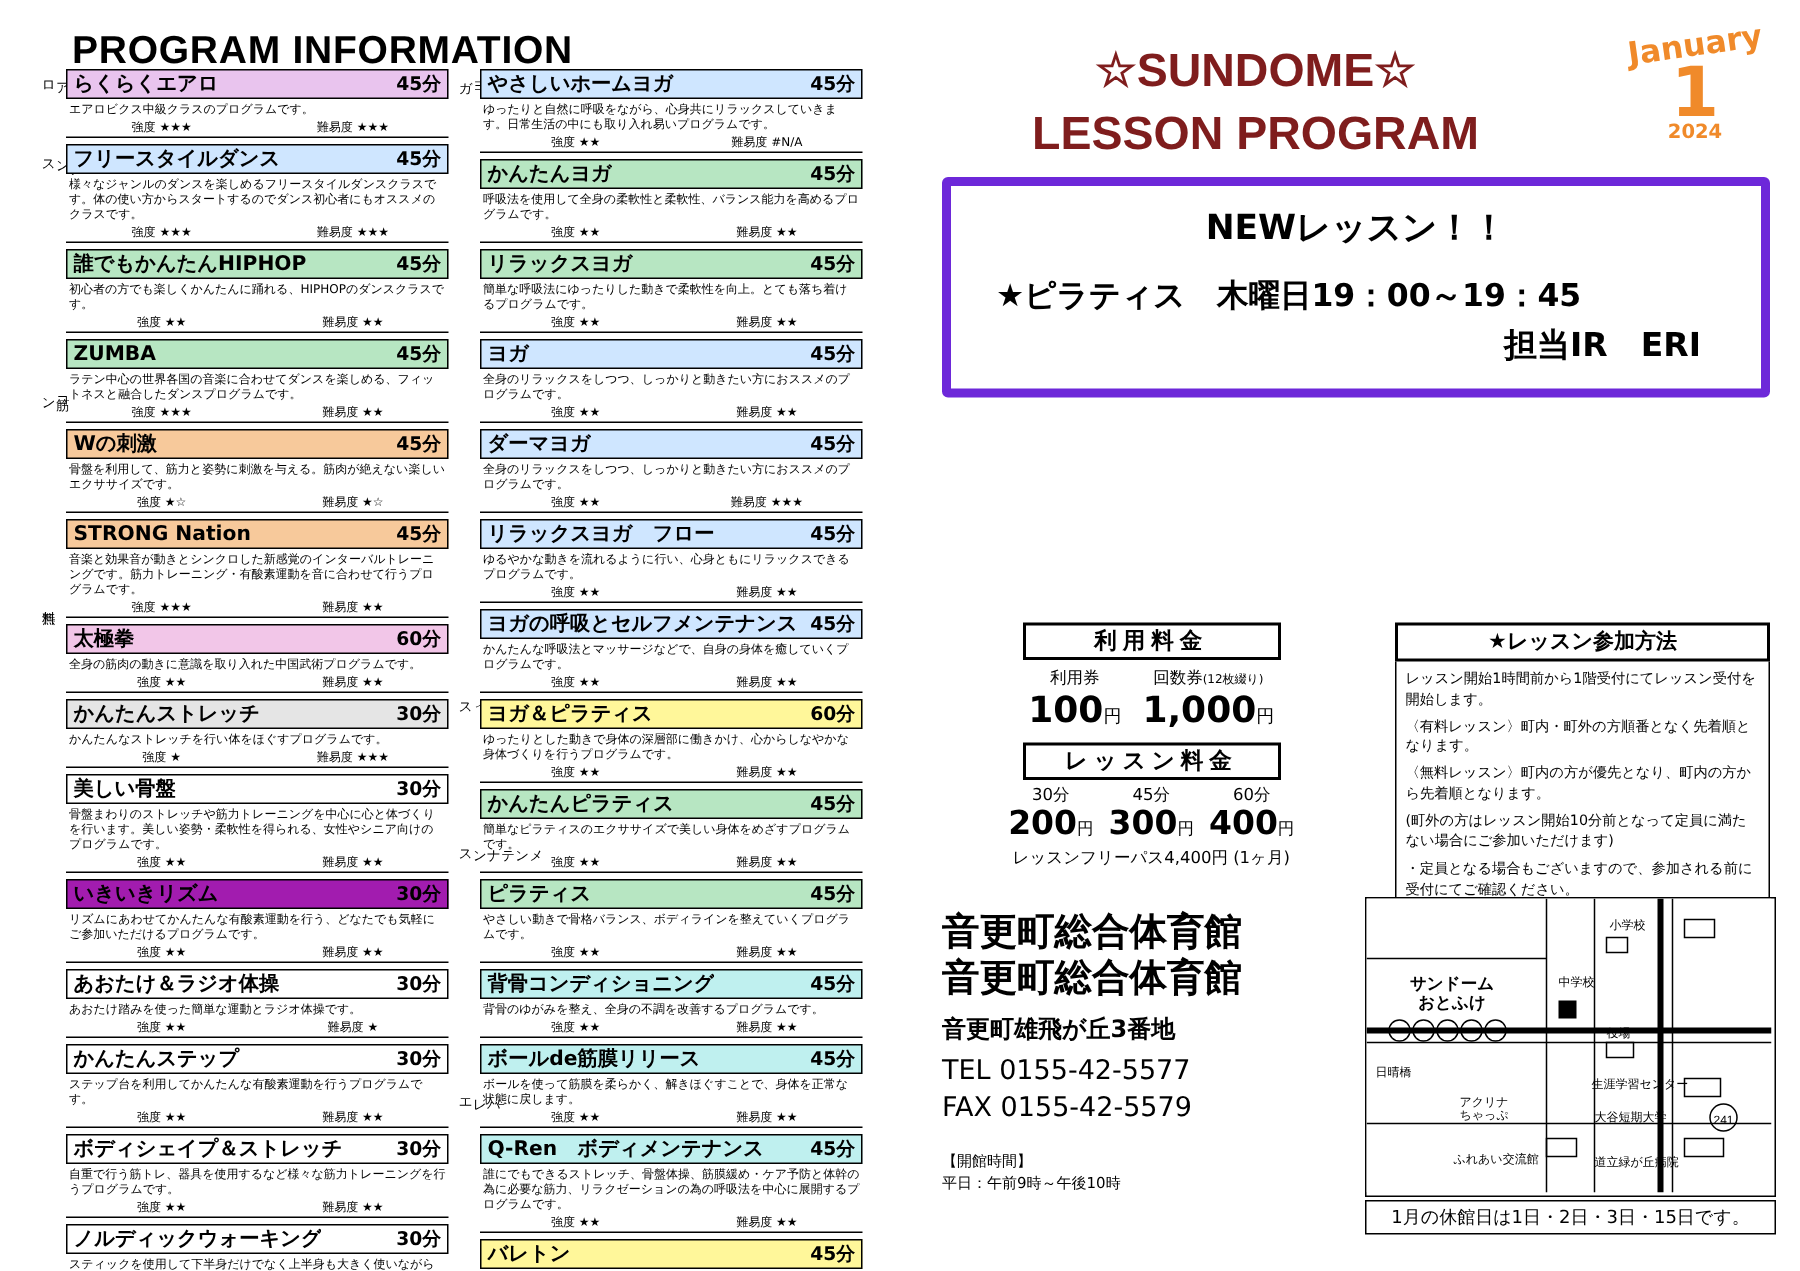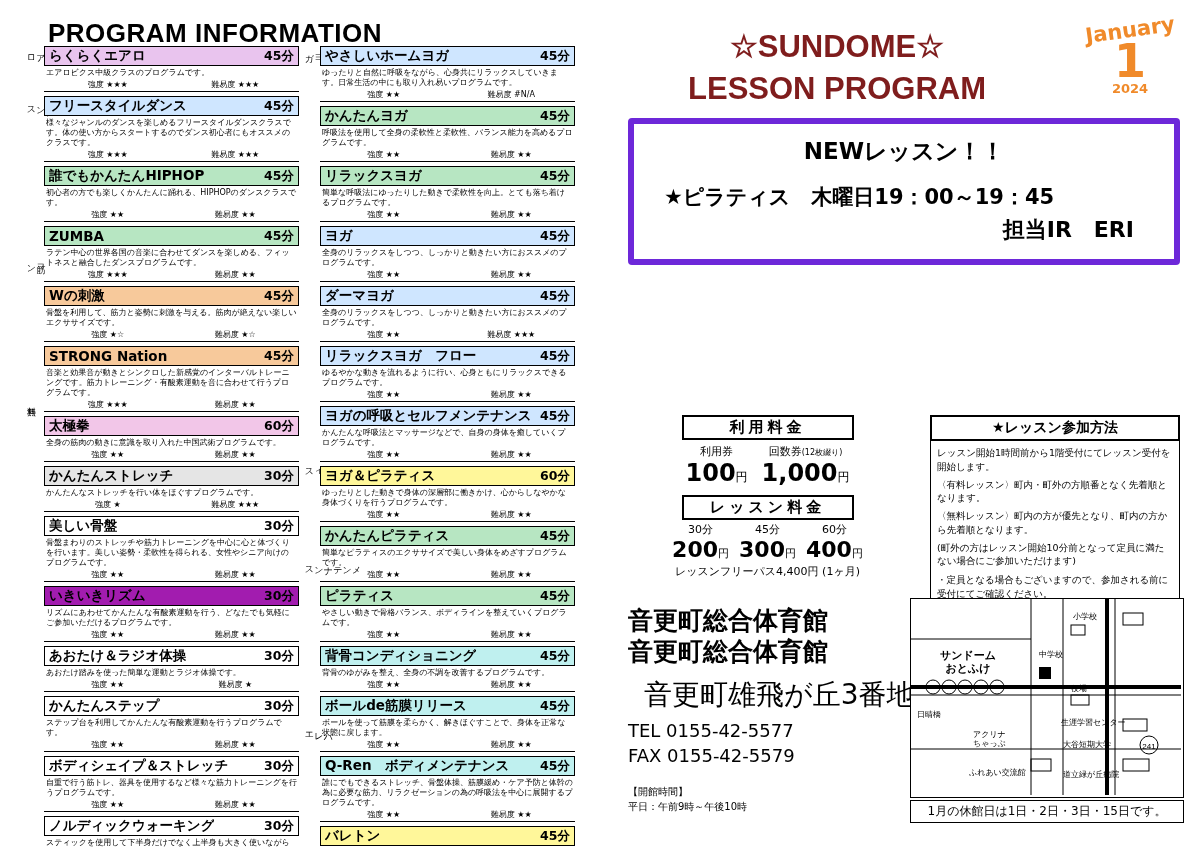--- a/index.html
+++ b/index.html
@@ -73,21 +73,21 @@
   .freepass{font-size:11px;text-align:center;margin-top:2px;}
 
   .join{position:absolute;left:330px;top:415px;width:250px;}
   .joinhdr{border:2px solid #000;text-align:center;font-size:14px;font-weight:bold;padding:2px 0;}
   .joinbody{border:1px solid #000;border-top:0;font-size:9.5px;line-height:1.45;padding:5px 6px;}
   .joinbody p{margin:0 0 4px 0;}
   .joinbody .bullet{margin-top:5px;}
 
   .addr{position:absolute;left:28px;top:605px;width:300px;}
   .addr .b1{font-size:25px;font-weight:bold;line-height:1.25;}
-  .addr .b2{font-size:28px;font-weight:normal;margin-top:8px;margin-left:16px;}
+  .addr .b2{font-size:16px;font-weight:bold;margin-top:8px;}
   .addr .b3{font-size:18px;margin-top:4px;line-height:1.4;}
   .addr .b4{font-size:10px;margin-top:16px;line-height:1.5;}
 
   .mapbox{position:absolute;left:310px;top:598px;width:272px;height:198px;border:1px solid #000;background:#fff;}
   .mapcap{position:absolute;left:310px;top:800px;width:272px;text-align:center;
     font-size:12px;border:1px solid #000;padding:2px 0;}
   .maplbl{position:absolute;font-size:8px;}
   .mapbold{position:absolute;font-size:11px;font-weight:bold;text-align:center;line-height:1.2;}
 </style>
 </head>

